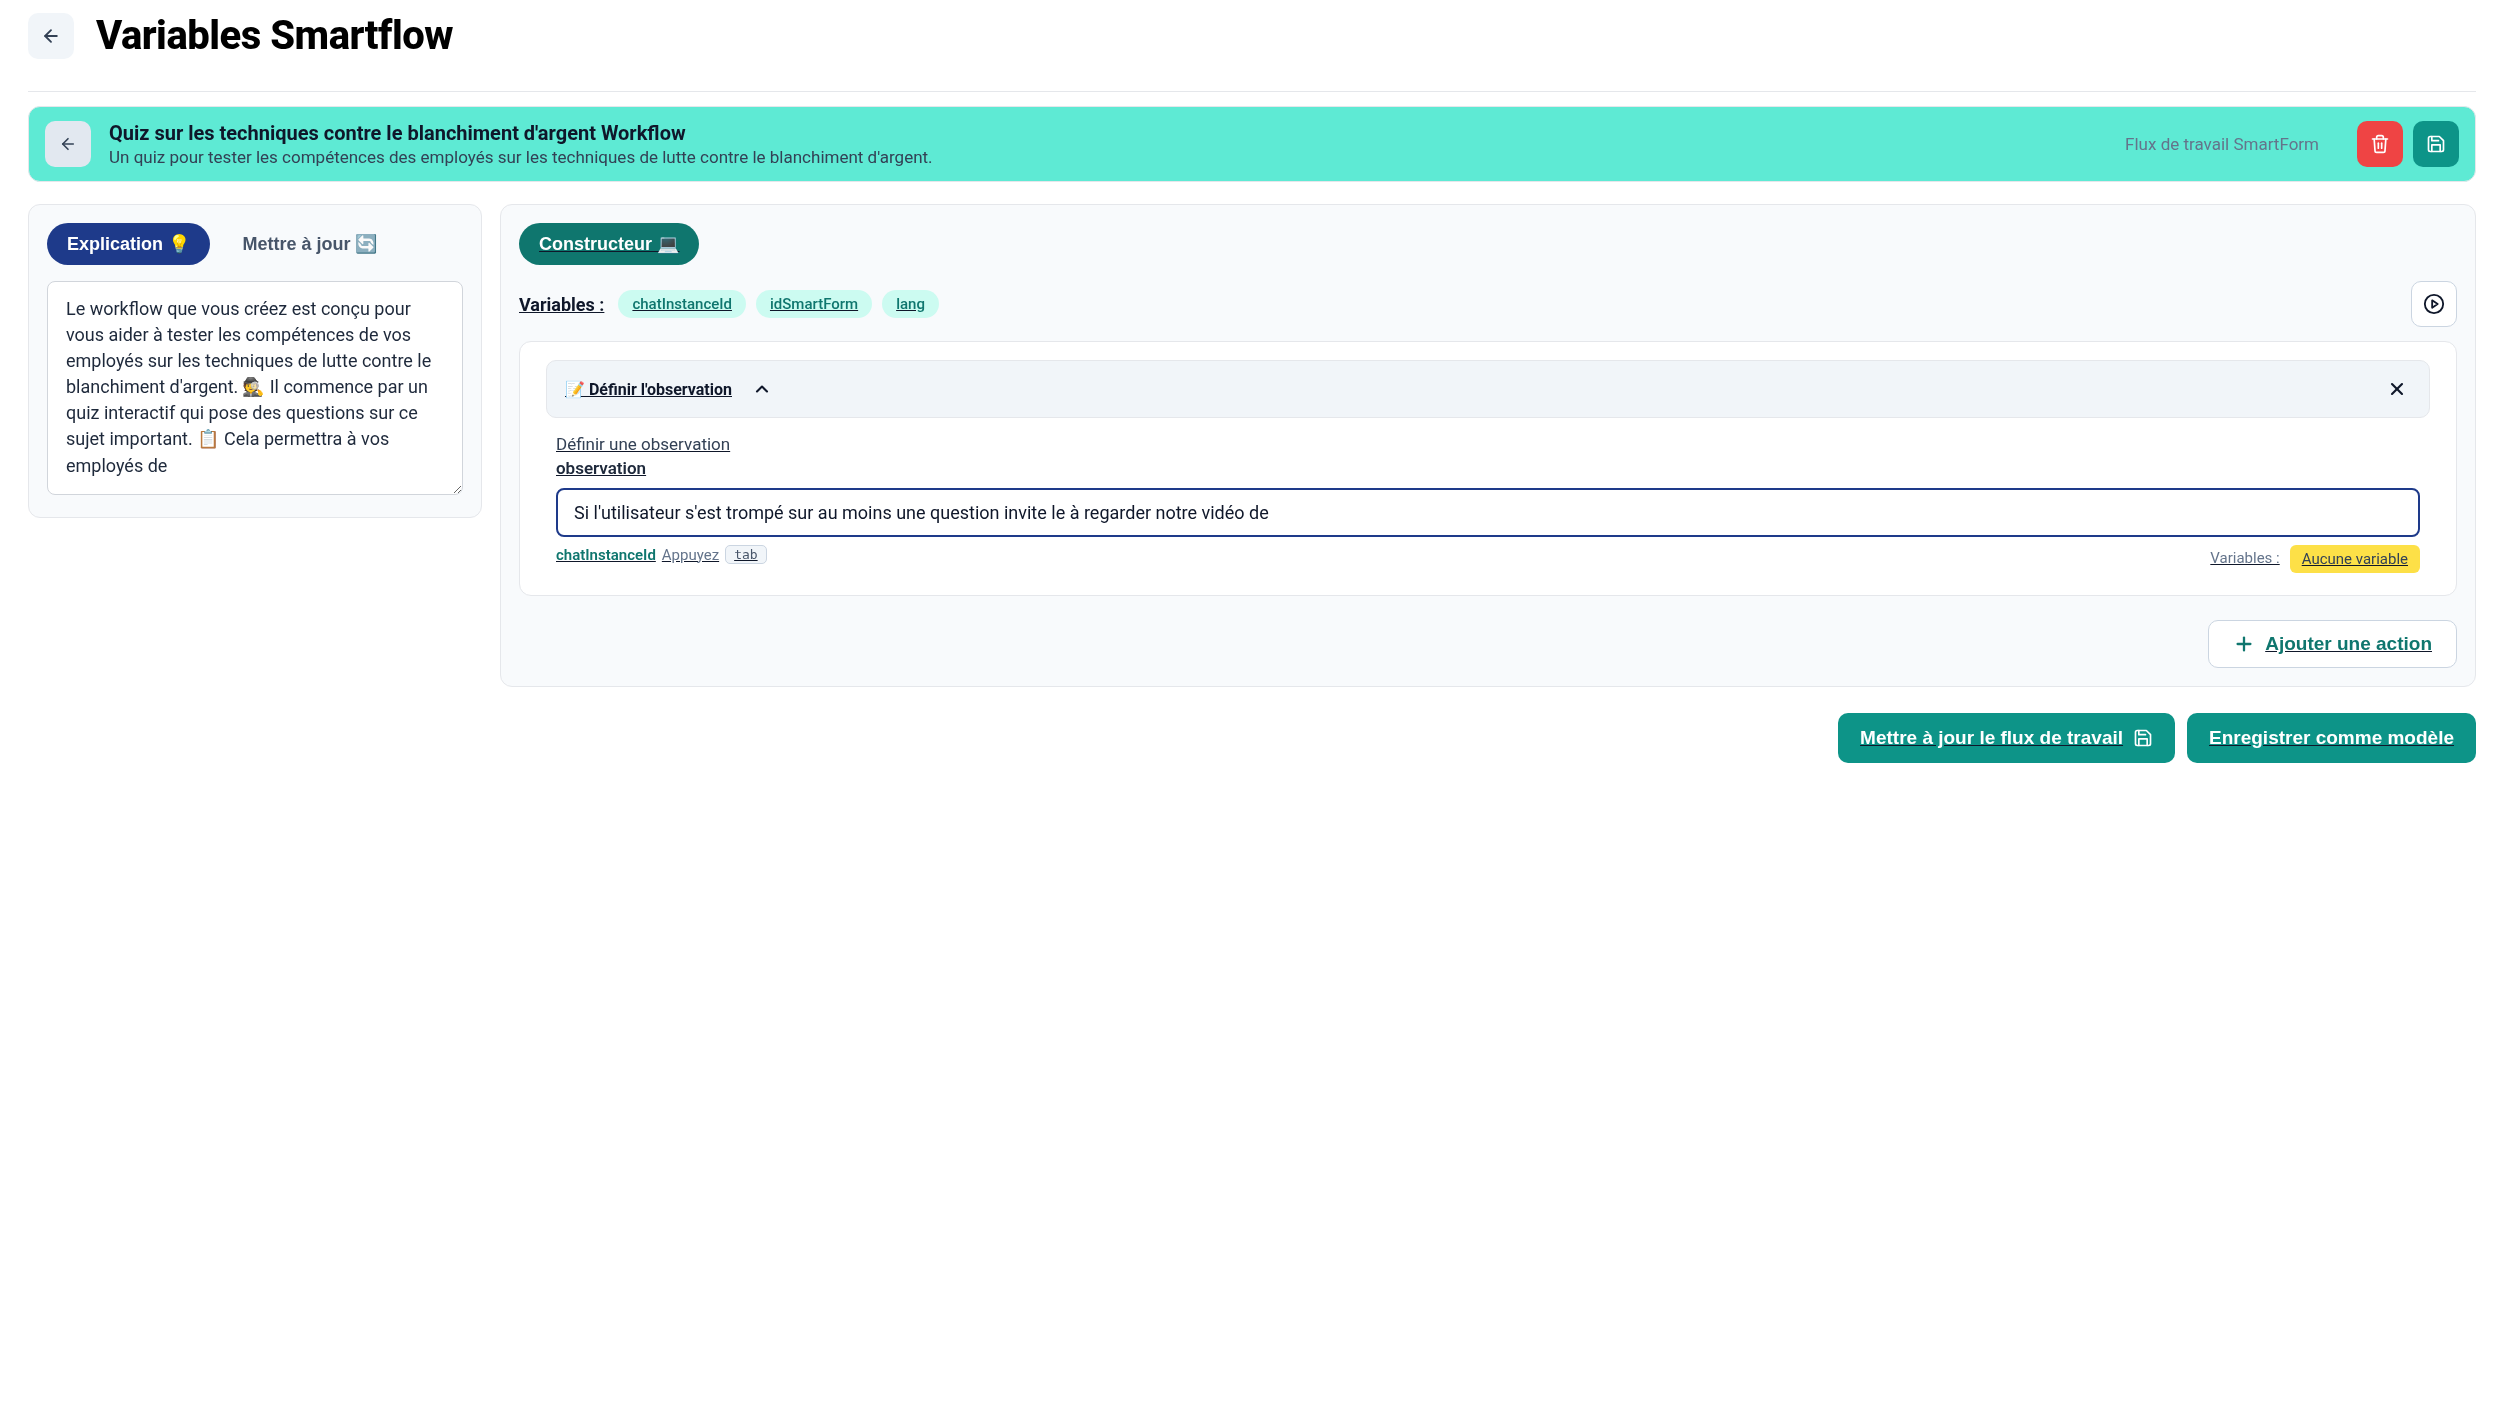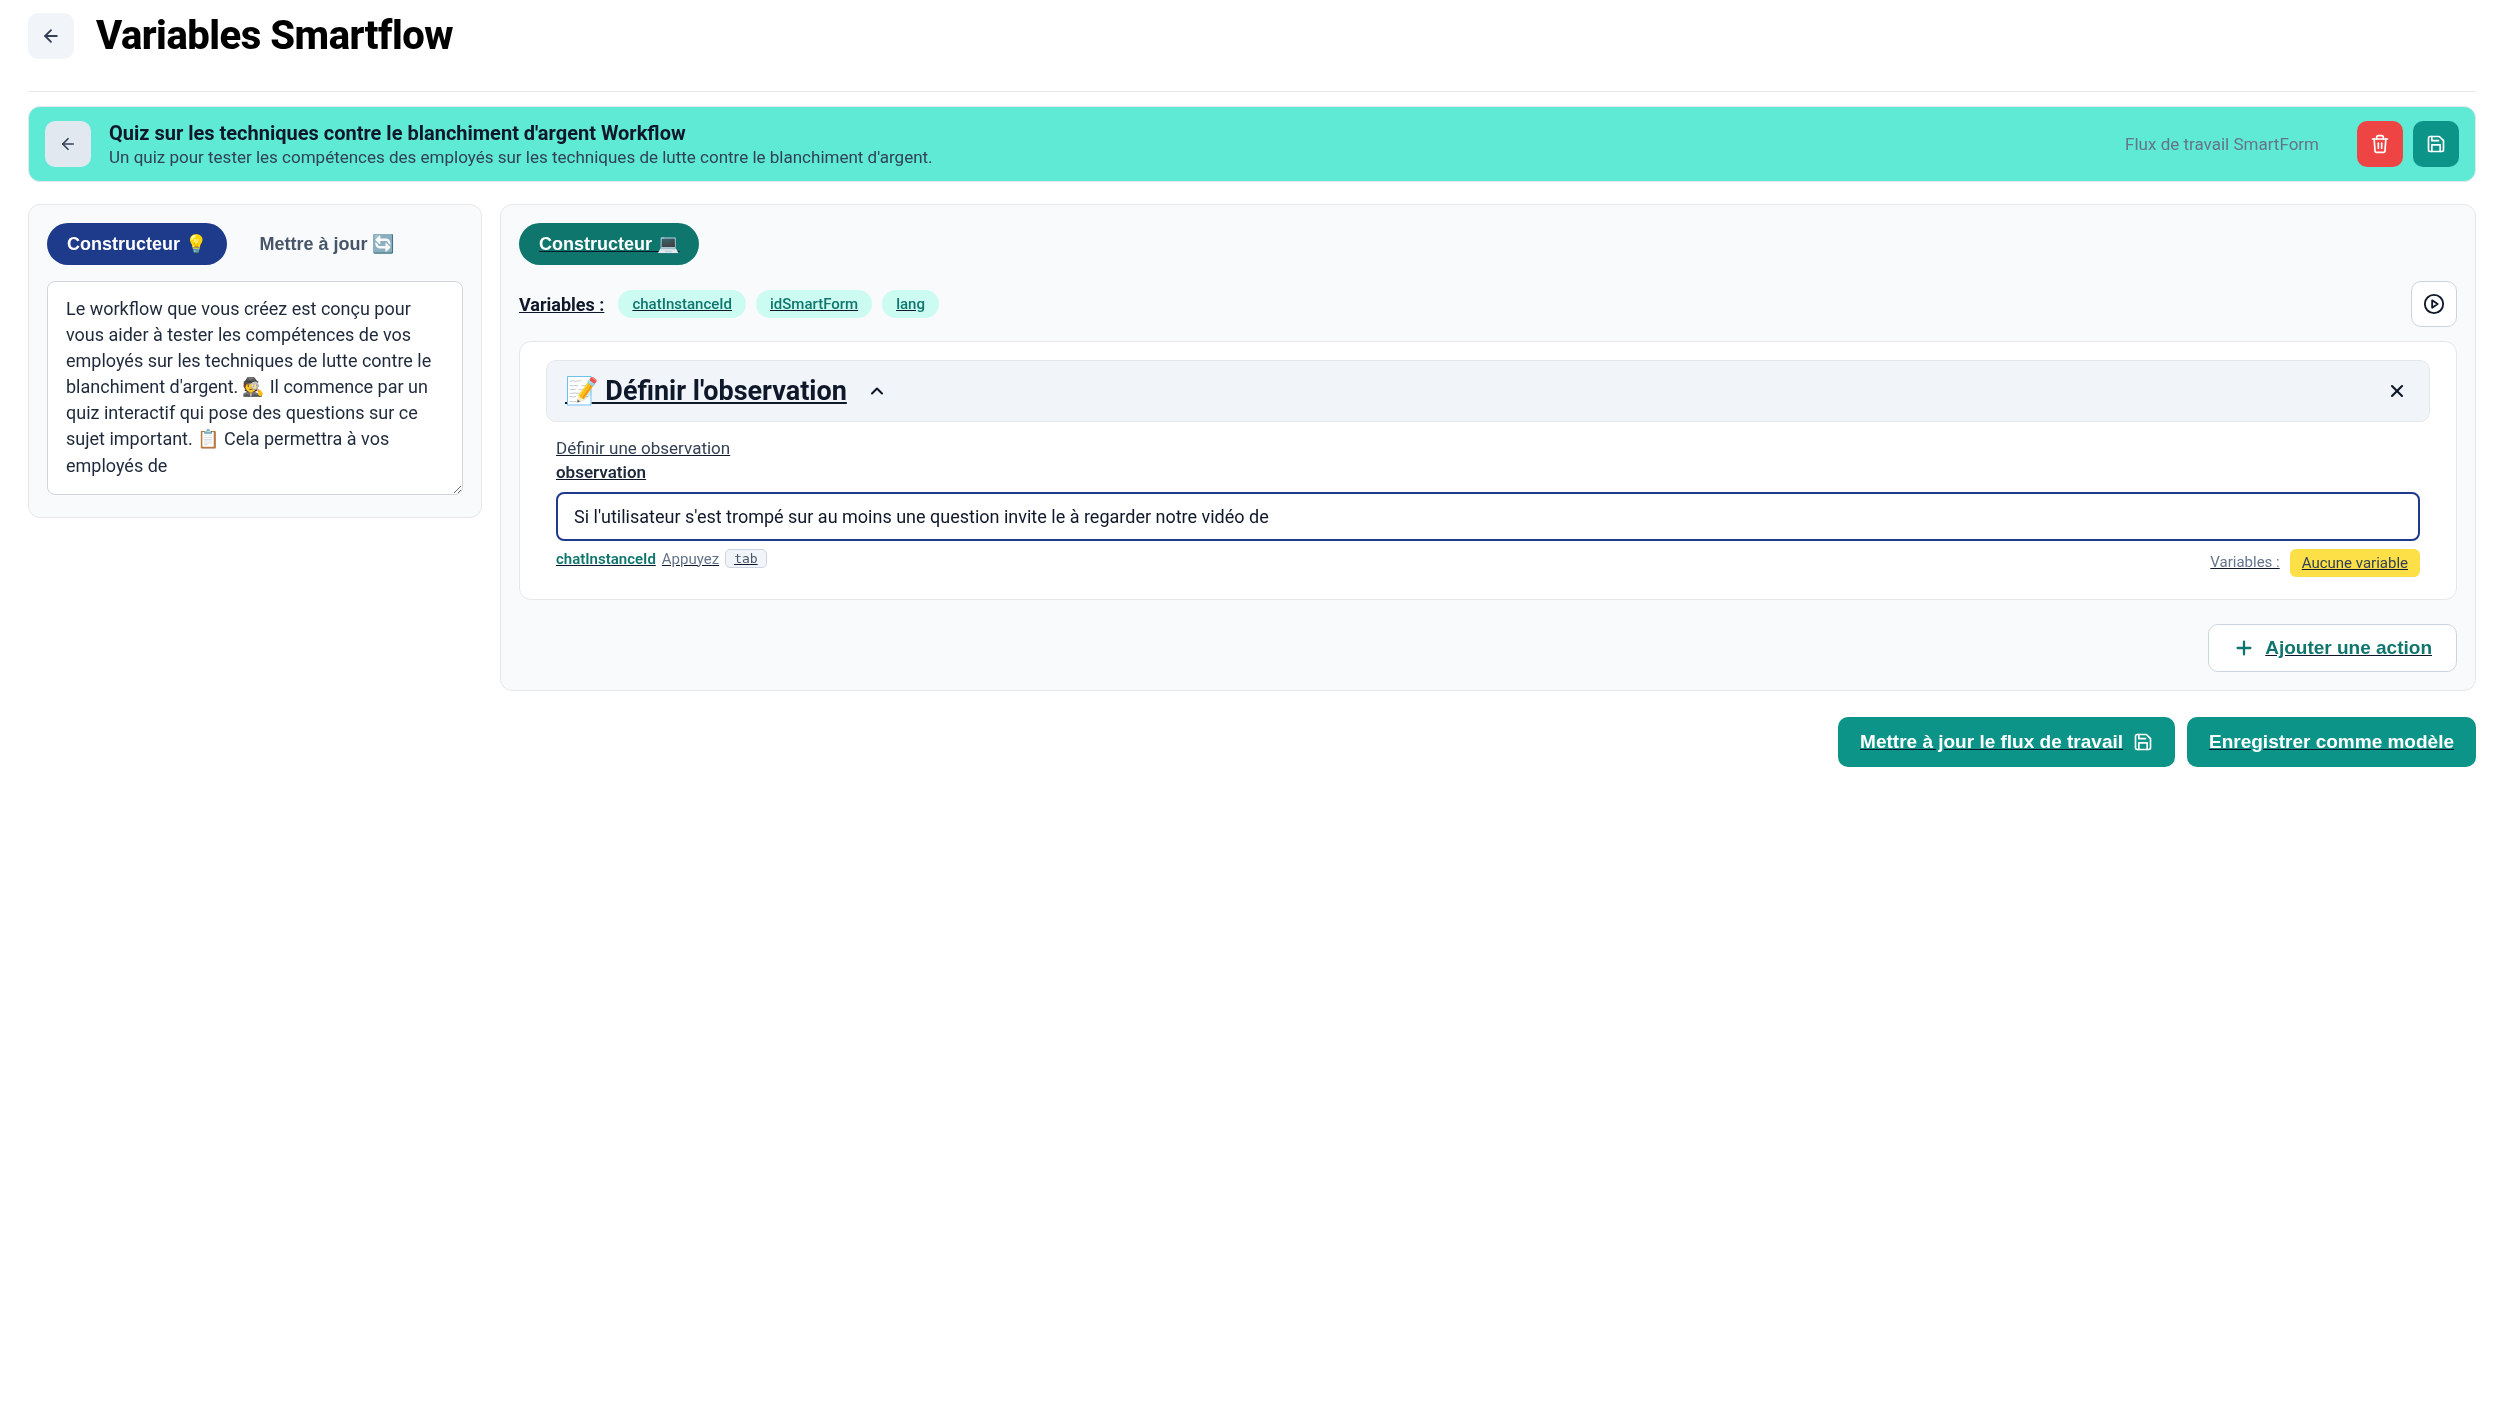--- a/index.html
+++ b/index.html
@@ -218,21 +218,21 @@
       align-items: center;
       justify-content: space-between;
       margin-bottom: 16px;
     }
     .obs-header-left {
       display: flex;
       align-items: center;
       gap: 16px;
     }
     .obs-title {
-      font-size: 27px;
+      font-size: 16px;
       font-weight: 700;
       color: #0f172a;
     }
     .chev-btn, .close-btn {
       background: transparent;
       border: none;
       cursor: pointer;
       display: flex;
       align-items: center;
       justify-content: center;
@@ -389,21 +389,21 @@
             <polyline points="7 3 7 8 15 8"></polyline>
           </svg>
       </button>
     </div>
   </div>
 
   <div class="columns">
     <div class="col-left">
       <div class="panel">
         <div class="tabs">
-          <button class="tab active">Constructeur 💡</button>
+          <button class="tab active">Explication 💡</button>
           <button class="tab">Mettre à jour 🔄</button>
         </div>
         <textarea class="explain-textarea" style="">Le workflow que vous créez est conçu pour vous aider à tester les compétences de vos employés sur les techniques de lutte contre le blanchiment d'argent. 🕵️ Il commence par un quiz interactif qui pose des questions sur ce sujet important. 📋 Cela permettra à vos employés de</textarea>
       </div>
     </div>
 
     <div class="col-right">
       <div class="panel">
         <div class="tabs">
           <button class="tab active-teal">Constructeur 💻</button>

